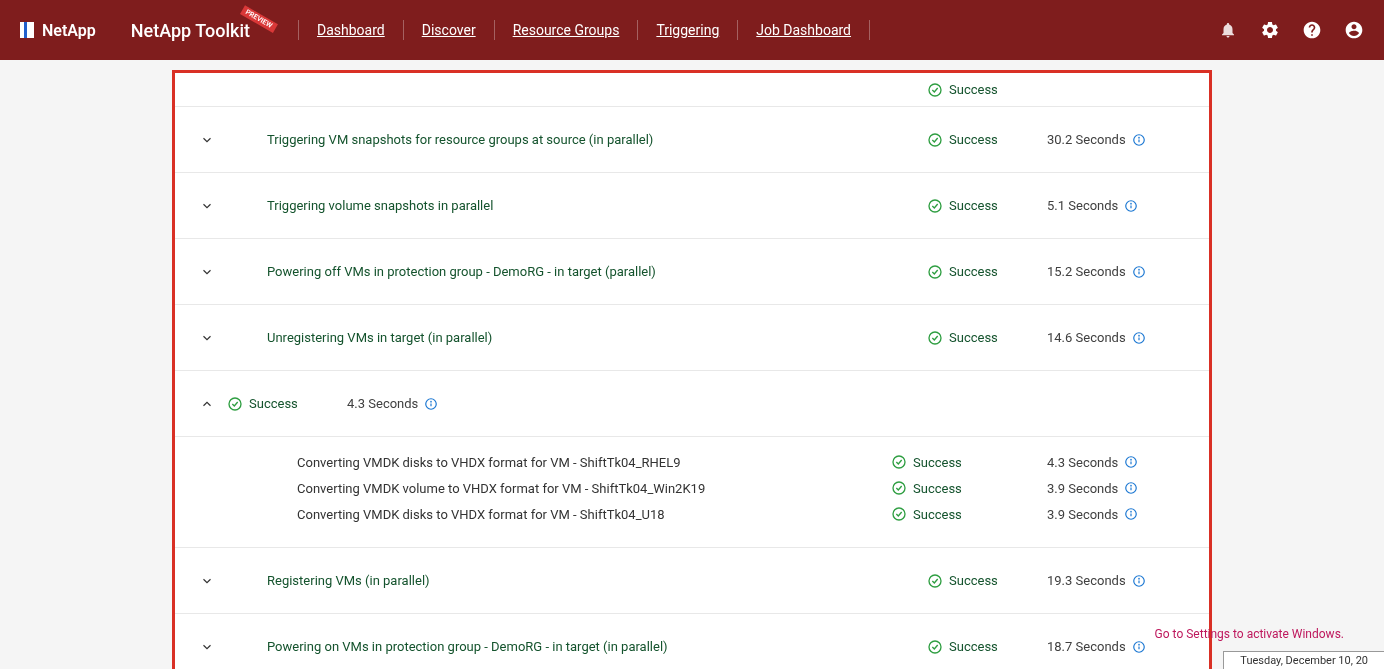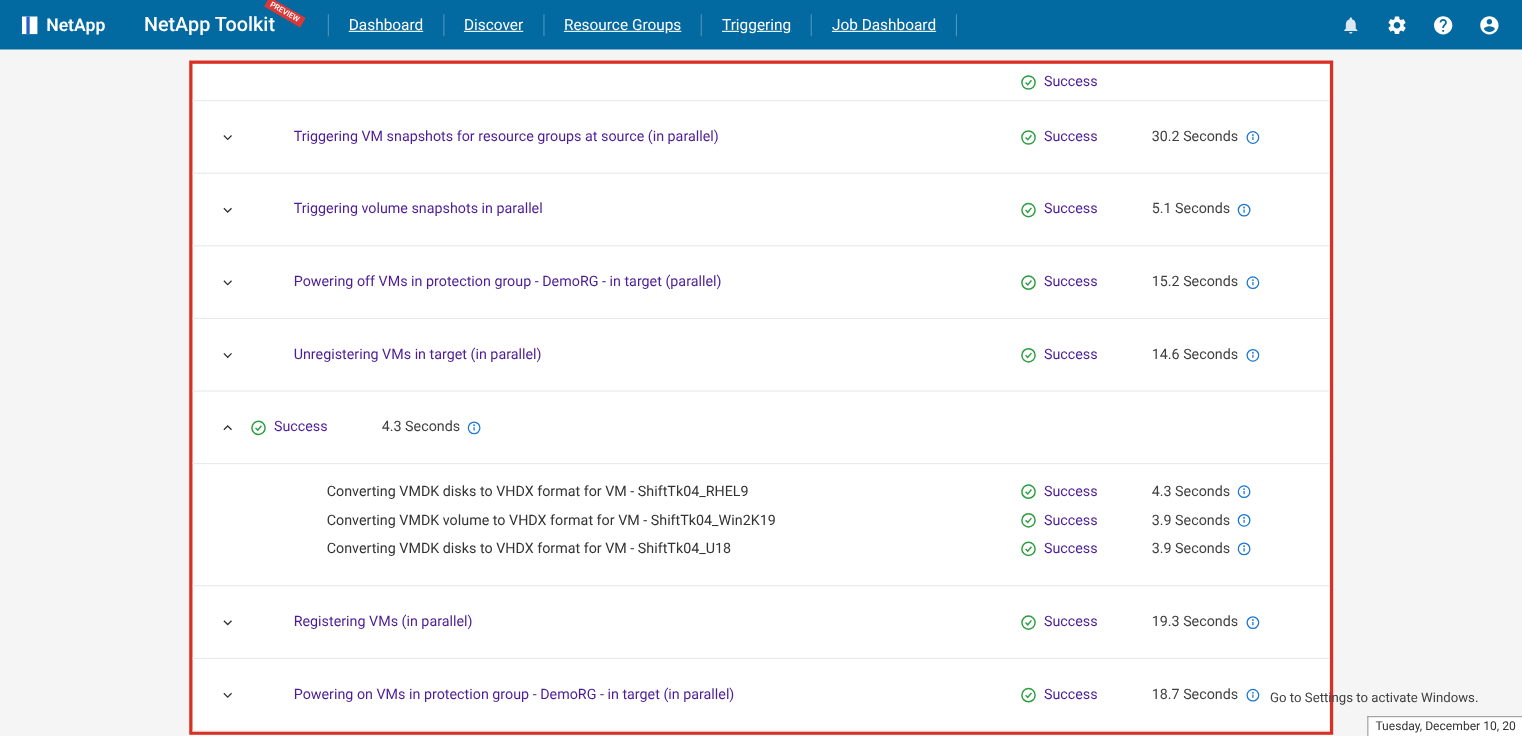--- a/index.html
+++ b/index.html
@@ -9,22 +9,22 @@
       font-family: -apple-system, BlinkMacSystemFont, "Segoe UI", Roboto, Helvetica, Arial, sans-serif;
     }
     body {
       background: #f5f5f5;
       width: 1384px;
       height: 669px;
       overflow: hidden;
       position: relative;
     }
     .header {
-      background: #0369a1;
-      height: 45px;
+      background: #7f1d1d;
+      height: 60px;
       display: flex;
       align-items: center;
       padding: 0 20px;
       color: white;
     }
     .logo {
       display: flex;
       align-items: center;
       font-weight: 600;
       font-size: 16px;
@@ -121,29 +121,29 @@
     }
     .chevron {
       width: 40px;
       display: flex;
       justify-content: center;
       cursor: pointer;
     }
     .task-label {
       flex: 1;
       font-size: 13px;
-      color: #4c1d95;
+      color: #14532d;
       padding-left: 40px;
     }
     .status {
       width: 120px;
       display: flex;
       align-items: center;
       font-size: 13px;
-      color: #4c1d95;
+      color: #14532d;
       text-align: right;
     }
     .status-icon {
       margin-right: 6px;
       display: inline-flex;
     }
     .duration {
       width: 150px;
       text-align: left;
       font-size: 13px;
@@ -157,20 +157,21 @@
       display: inline-flex;
       cursor: pointer;
     }
     .sub-tasks {
       padding: 12px 0 20px 0;
     }
     .sub-task-row {
       display: flex;
       align-items: center;
       padding: 5px 12px;
+      gap: 36px;
     }
     .sub-task-label {
       flex: 1;
       font-size: 13px;
       color: #333;
       padding-left: 110px;
     }
     .watermark {
       position: absolute;
       right: 40px;
@@ -179,31 +180,31 @@
       text-align: right;
       pointer-events: none;
     }
     .watermark-title {
       font-size: 20px;
       color: #8a8a8a;
       font-weight: 400;
     }
     .watermark-sub {
       font-size: 12px;
-      color: #404040;
+      color: #be185d;
     }
     .date-chip {
       position: absolute;
       right: 0;
       bottom: 0;
       background: white;
       border: 1px solid #999;
       border-right: none;
       border-bottom: none;
-      padding: 2px 6px;
+      padding: 2px 16px;
       font-size: 11px;
       color: #333;
     }
   </style>
 </head>
 <body>
 
 <div class="header">
   <div class="logo">
     <div class="logo-icon"></div>

